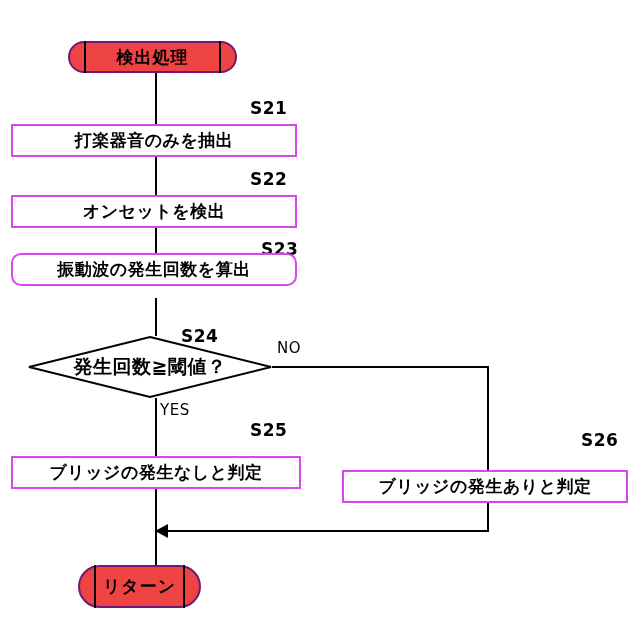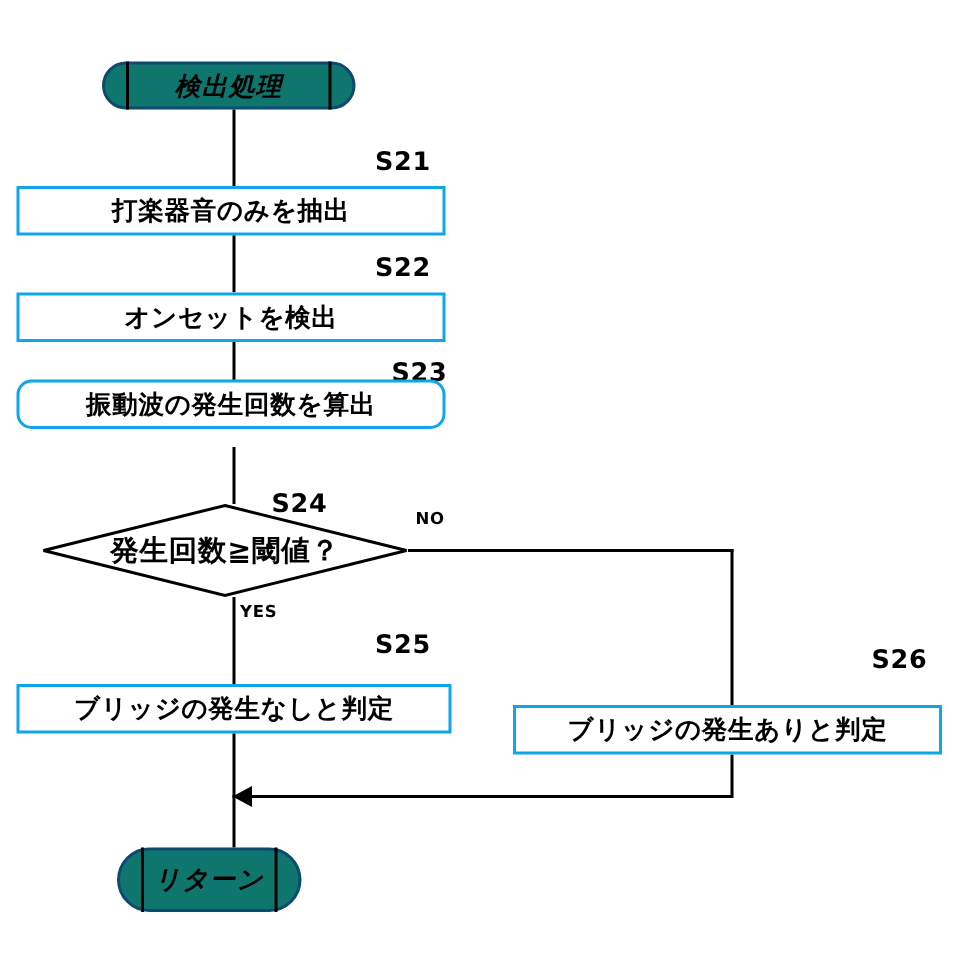--- a/index.html
+++ b/index.html
@@ -8,40 +8,40 @@
     width:640px;height:640px;
     background:#ffffff;
     overflow:hidden;
     font-family:"DejaVu Sans","Liberation Sans",sans-serif;
     color:#000000;
   }
   .node{position:absolute;box-sizing:border-box;}
 
   
   .terminal{
-    border:2px solid #0c4a6e;
+    border:2px solid #701a75;
     border-radius:999px;
-    background:#0f766e;
-    display:flex;align-items:center;justify-content:center;font-style:italic;
+    background:#ef4444;
+    display:flex;align-items:center;justify-content:center;
   }
   .terminal .cap{
     position:absolute;top:-2px;bottom:-2px;width:0;
     border-left:2px solid #000;
   }
   .terminal .cap.left{left:14px;}
   .terminal .cap.right{right:14px;}
   .terminal .txt{
     position:relative;z-index:2;
     font-size:17px;font-weight:700;letter-spacing:1px;
     white-space:nowrap;
   }
 
   
   .box{
-    border:2px solid #0ea5e9;
+    border:2px solid #d946ef;
     background:#fff;
     display:flex;align-items:center;justify-content:center;
   }
   .box .txt{
     font-size:17px;font-weight:700;letter-spacing:0.5px;
     white-space:nowrap;
   }
 
   
   .diamond{display:block;}
@@ -55,21 +55,21 @@
   }
 
   
   .tag{
     position:absolute;
     font-size:17px;font-weight:700;letter-spacing:0.5px;
     white-space:nowrap;
   }
   .blabel{
     position:absolute;
-    font-size:11px;font-weight:700;letter-spacing:0.5px;
+    font-size:15px;font-weight:400;letter-spacing:0.5px;
     white-space:nowrap;
   }
 
   
   .vline{position:absolute;width:0;border-left:2px solid #000;}
   .hline{position:absolute;height:0;border-top:2px solid #000;}
   .arrowhead{
     position:absolute;width:0;height:0;
     border-top:7px solid transparent;
     border-bottom:7px solid transparent;

